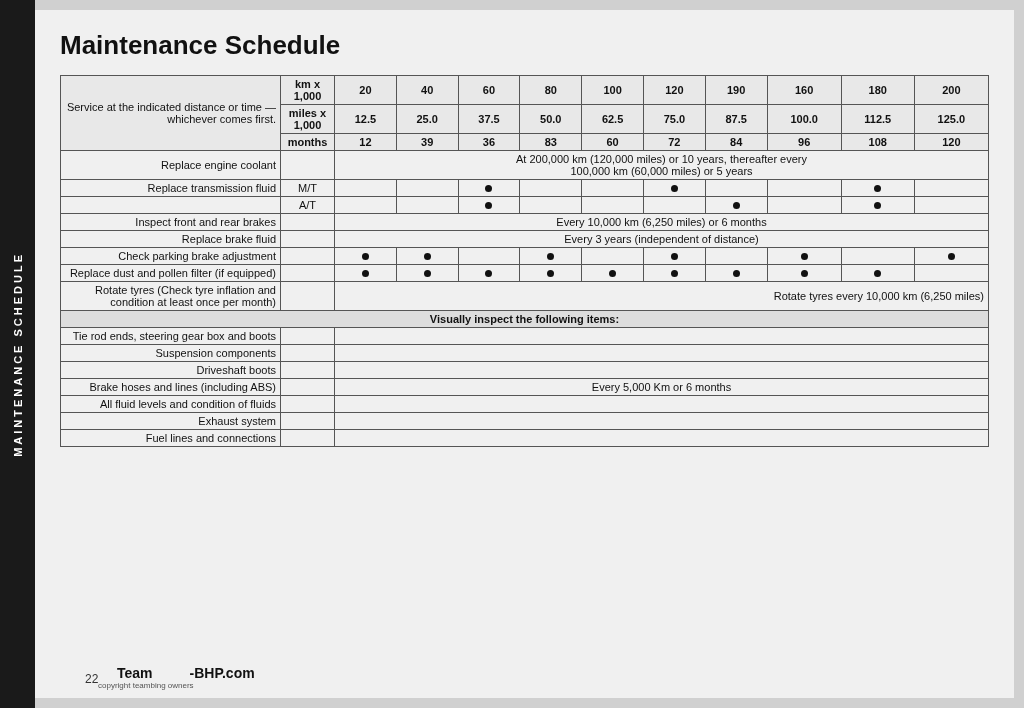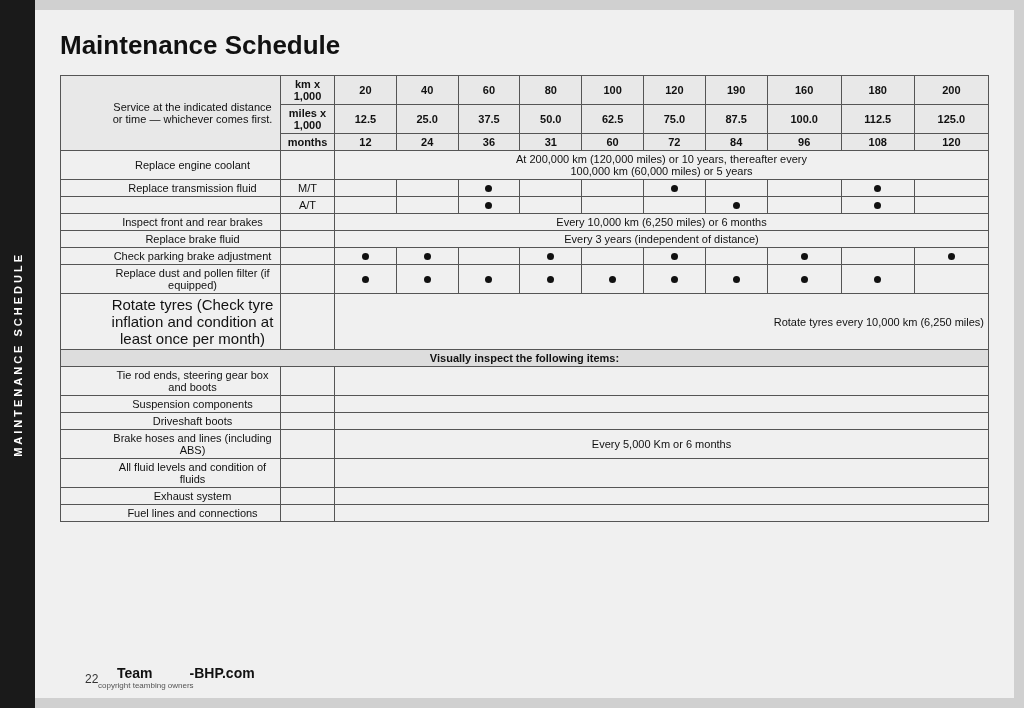--- a/index.html
+++ b/index.html
@@ -60,22 +60,21 @@
     }
 
     table.main-table td, table.main-table th {
       border: 1px solid #555;
       padding: 2px 4px;
       text-align: center;
       vertical-align: middle;
     }
 
     table.main-table td.left-cell {
-      text-align: center;
-      padding-left: 48px;
+      text-align: right;
     }
 
     .header-row td {
       font-weight: bold;
       background: #e8e8e8;
     }
 
     .dot {
       display: inline-block;
       width: 7px;
@@ -173,23 +172,23 @@
       <td>62.5</td>
       <td>75.0</td>
       <td>87.5</td>
       <td>100.0</td>
       <td>112.5</td>
       <td>125.0</td>
     </tr>
     <tr class="header-row">
       <td>months</td>
       <td>12</td>
-      <td>24</td>
+      <td>39</td>
       <td>36</td>
-      <td>31</td>
+      <td>83</td>
       <td>60</td>
       <td>72</td>
       <td>84</td>
       <td>96</td>
       <td>108</td>
       <td>120</td>
     </tr>
 
     <tr>
       <td class="left-cell">Replace engine coolant</td>
@@ -263,21 +262,21 @@
       <td><span class="dot"></span></td>
       <td><span class="dot"></span></td>
       <td><span class="dot"></span></td>
       <td><span class="dot"></span></td>
       <td><span class="dot"></span></td>
       <td><span class="dot"></span></td>
       <td></td>
     </tr>
 
     <tr>
-      <td class="left-cell" style="font-size:15px;">Rotate tyres (Check tyre inflation and condition at least once per month)</td>
+      <td class="left-cell" style="font-size:11px;">Rotate tyres (Check tyre inflation and condition at least once per month)</td>
       <td></td>
       <td colspan="10" style="text-align:right;">Rotate tyres every 10,000 km (6,250 miles)</td>
     </tr>
 
     <tr class="section-header">
       <td colspan="12">Visually inspect the following items:</td>
     </tr>
 
     <tr>
       <td class="left-cell">Tie rod ends, steering gear box and boots</td>

